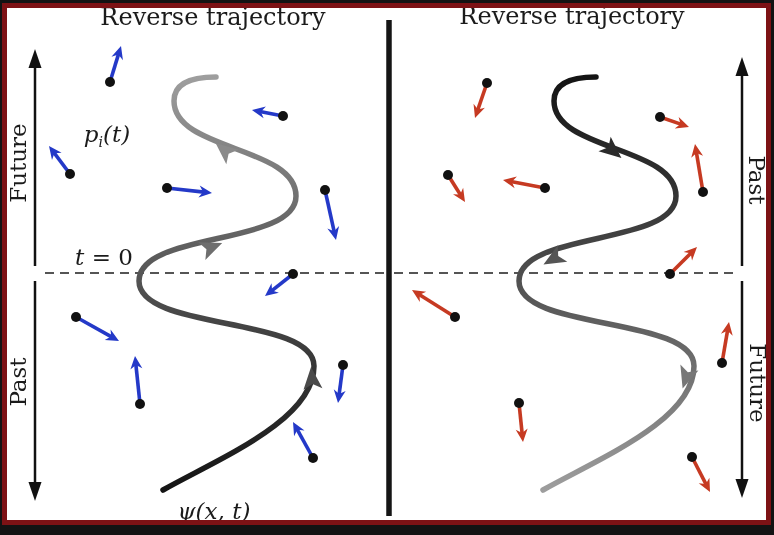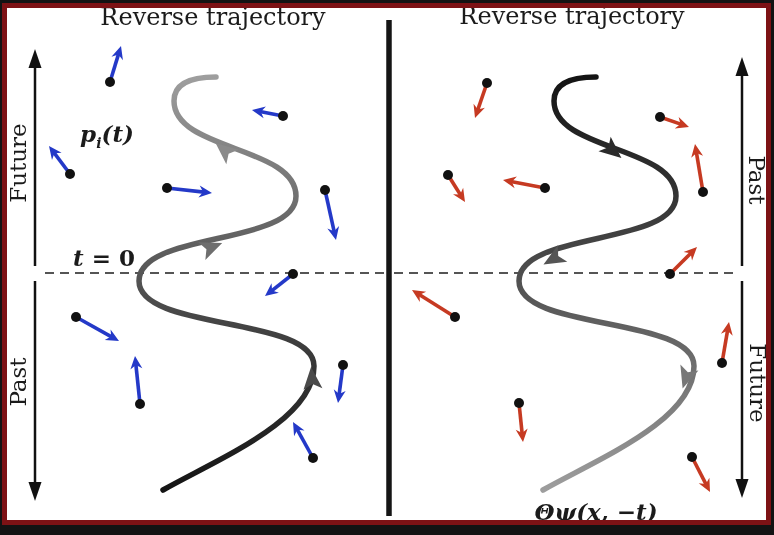--- a/index.html
+++ b/index.html
@@ -5,21 +5,21 @@
   html,body{margin:0;padding:0;background:#ffffff;}
   .fig{position:relative;width:774px;height:535px;background:#ffffff;overflow:hidden;
        font-family:"DejaVu Serif","Liberation Serif",serif;}
   svg{position:absolute;left:0;top:0;}
   .lbl{position:absolute;transform:translate(-50%,-50%);color:#1b1b1b;white-space:nowrap;
        font-family:"DejaVu Serif","Liberation Serif",serif;line-height:1;}
   .title{font-size:24px;}
   .axis{font-size:23px;}
   .rot-l{transform:translate(-50%,-50%) rotate(-90deg);}
   .rot-r{transform:translate(-50%,-50%) rotate(90deg);}
-  .math{font-size:23px;font-style:italic;font-weight:bold;}
+  .math{font-size:23px;font-style:italic;}
   .math sub{font-size:14px;font-style:italic;}
   .frame-black{position:absolute;inset:0;border-style:solid;border-color:#131313;
        border-width:3px 3px 10px 2px;pointer-events:none;}
   .frame-red{position:absolute;left:2px;top:3px;right:3px;bottom:10px;
        border:5px solid #7d1215;pointer-events:none;}
 </style>
 </head>
 <body>
 
 <div class="fig">
@@ -134,17 +134,17 @@
   <div class="lbl axis rot-l" style="left:18px;top:163px">Future</div>
   <div class="lbl axis rot-l" style="left:18px;top:382px">Past</div>
   <div class="lbl axis rot-r" style="left:756px;top:180px">Past</div>
   <div class="lbl axis rot-r" style="left:757px;top:383px">Future</div>
 
   <div class="lbl math" style="left:107px;top:136px"><span>p</span><sub>i</sub><span>(t)</span></div>
 
 
   <div class="lbl math" style="left:104px;top:257px"><span>t</span><span style="font-style:normal"> = 0</span></div>
 
-  <div class="lbl math" style="left:596px;top:511px">Θψ(x, −t)</div>
+  <div class="lbl math" style="left:214px;top:511px">ψ(x, t)</div>
 
   <div class="frame-black"></div>
   <div class="frame-red"></div>
 </div>
 
 </body></html>

